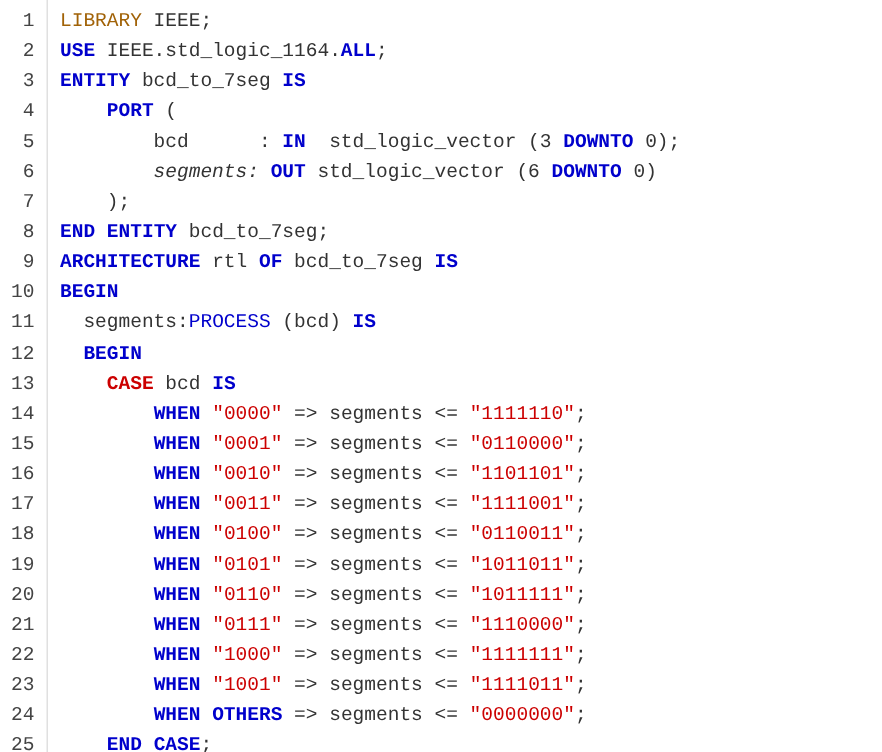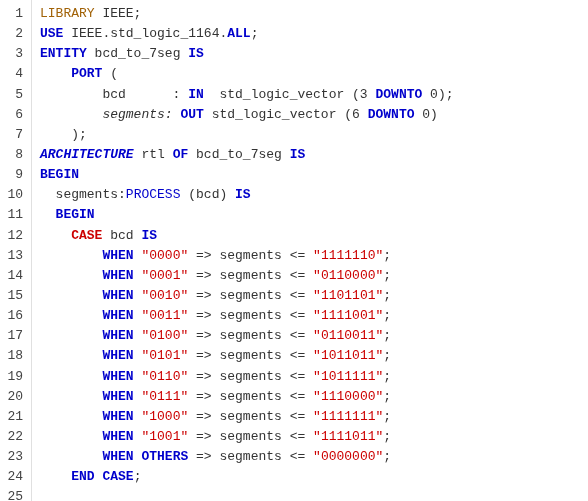--- a/index.html
+++ b/index.html
@@ -76,22 +76,23 @@
       <span class="line-num">25</span>
     </div>
   <div class="code-content" id="code-area">
       <span class="code-line"><span style="color: #a16207; font-weight: normal;">LIBRARY</span><span style="color: rgb(51, 51, 51);"> IEEE;</span></span>
       <span class="code-line"><span style="color: rgb(0, 0, 204); font-weight: bold;">USE</span><span style="color: rgb(51, 51, 51);"> IEEE.std_logic_1164.</span><span style="color: rgb(0, 0, 204); font-weight: bold;">ALL</span><span style="color: rgb(51, 51, 51);">;</span></span>
       <span class="code-line"><span style="color: rgb(0, 0, 204); font-weight: bold;">ENTITY</span><span style="color: rgb(51, 51, 51);"> bcd_to_7seg </span><span style="color: rgb(0, 0, 204); font-weight: bold;">IS</span></span>
       <span class="code-line"><span style="color: rgb(51, 51, 51);">    </span><span style="color: rgb(0, 0, 204); font-weight: bold;">PORT</span><span style="color: rgb(51, 51, 51);"> (</span></span>
       <span class="code-line"><span style="color: rgb(51, 51, 51);">        bcd      : </span><span style="color: rgb(0, 0, 204); font-weight: bold;">IN</span><span style="color: rgb(51, 51, 51);">  std_logic_vector (3 </span><span style="color: rgb(0, 0, 204); font-weight: bold;">DOWNTO</span><span style="color: rgb(51, 51, 51);"> 0);</span></span>
       <span class="code-line"><span style="color: rgb(51, 51, 51); font-style: italic;">        segments: </span><span style="color: rgb(0, 0, 204); font-weight: bold;">OUT</span><span style="color: rgb(51, 51, 51);"> std_logic_vector (6 </span><span style="color: rgb(0, 0, 204); font-weight: bold;">DOWNTO</span><span style="color: rgb(51, 51, 51);"> 0)</span></span>
       <span class="code-line"><span style="color: rgb(51, 51, 51);">    );</span></span>
+      <span class="code-line"><span style="color: rgb(0, 0, 204); font-weight: bold;">END</span><span style="color: rgb(51, 51, 51);"> </span><span style="color: rgb(0, 0, 204); font-weight: bold;">ENTITY</span><span style="color: rgb(51, 51, 51);"> bcd_to_7seg;</span></span>
       <span class="code-line"></span>
-      <span class="code-line"><span style="color: rgb(0, 0, 204); font-weight: bold; font-style: italic;">ARCHITECTURE</span><span style="color: rgb(51, 51, 51);"> rtl </span><span style="color: rgb(0, 0, 204); font-weight: bold;">OF</span><span style="color: rgb(51, 51, 51);"> bcd_to_7seg </span><span style="color: rgb(0, 0, 204); font-weight: bold;">IS</span></span>
+      <span class="code-line"><span style="color: rgb(0, 0, 204); font-weight: bold;">ARCHITECTURE</span><span style="color: rgb(51, 51, 51);"> rtl </span><span style="color: rgb(0, 0, 204); font-weight: bold;">OF</span><span style="color: rgb(51, 51, 51);"> bcd_to_7seg </span><span style="color: rgb(0, 0, 204); font-weight: bold;">IS</span></span>
       <span class="code-line"><span style="color: rgb(0, 0, 204); font-weight: bold;">BEGIN</span></span>
       <span class="code-line"><span style="color: rgb(51, 51, 51);">  segments:</span><span style="color: rgb(0, 0, 204); font-weight: normal;">PROCESS</span><span style="color: rgb(51, 51, 51);"> (bcd) </span><span style="color: rgb(0, 0, 204); font-weight: bold;">IS</span></span>
       <span class="code-line"><span style="color: rgb(51, 51, 51);">  </span><span style="color: rgb(0, 0, 204); font-weight: bold;">BEGIN</span></span>
       <span class="code-line"><span style="color: rgb(51, 51, 51);">    </span><span style="color: rgb(204, 0, 0); font-weight: bold;">CASE</span><span style="color: rgb(51, 51, 51);"> bcd </span><span style="color: rgb(0, 0, 204); font-weight: bold;">IS</span></span>
       <span class="code-line"><span style="color: rgb(51, 51, 51);">        </span><span style="color: rgb(0, 0, 204); font-weight: bold;">WHEN</span><span style="color: rgb(51, 51, 51);"> </span><span style="color: rgb(204, 0, 0);">"0000"</span><span style="color: rgb(51, 51, 51);"> =&gt; segments &lt;= </span><span style="color: rgb(204, 0, 0);">"1111110"</span><span style="color: rgb(51, 51, 51);">;</span></span>
       <span class="code-line"><span style="color: rgb(51, 51, 51);">        </span><span style="color: rgb(0, 0, 204); font-weight: bold;">WHEN</span><span style="color: rgb(51, 51, 51);"> </span><span style="color: rgb(204, 0, 0);">"0001"</span><span style="color: rgb(51, 51, 51);"> =&gt; segments &lt;= </span><span style="color: rgb(204, 0, 0);">"0110000"</span><span style="color: rgb(51, 51, 51);">;</span></span>
       <span class="code-line"><span style="color: rgb(51, 51, 51);">        </span><span style="color: rgb(0, 0, 204); font-weight: bold;">WHEN</span><span style="color: rgb(51, 51, 51);"> </span><span style="color: rgb(204, 0, 0);">"0010"</span><span style="color: rgb(51, 51, 51);"> =&gt; segments &lt;= </span><span style="color: rgb(204, 0, 0);">"1101101"</span><span style="color: rgb(51, 51, 51);">;</span></span>
       <span class="code-line"><span style="color: rgb(51, 51, 51);">        </span><span style="color: rgb(0, 0, 204); font-weight: bold;">WHEN</span><span style="color: rgb(51, 51, 51);"> </span><span style="color: rgb(204, 0, 0);">"0011"</span><span style="color: rgb(51, 51, 51);"> =&gt; segments &lt;= </span><span style="color: rgb(204, 0, 0);">"1111001"</span><span style="color: rgb(51, 51, 51);">;</span></span>
       <span class="code-line"><span style="color: rgb(51, 51, 51);">        </span><span style="color: rgb(0, 0, 204); font-weight: bold;">WHEN</span><span style="color: rgb(51, 51, 51);"> </span><span style="color: rgb(204, 0, 0);">"0100"</span><span style="color: rgb(51, 51, 51);"> =&gt; segments &lt;= </span><span style="color: rgb(204, 0, 0);">"0110011"</span><span style="color: rgb(51, 51, 51);">;</span></span>
       <span class="code-line"><span style="color: rgb(51, 51, 51);">        </span><span style="color: rgb(0, 0, 204); font-weight: bold;">WHEN</span><span style="color: rgb(51, 51, 51);"> </span><span style="color: rgb(204, 0, 0);">"0101"</span><span style="color: rgb(51, 51, 51);"> =&gt; segments &lt;= </span><span style="color: rgb(204, 0, 0);">"1011011"</span><span style="color: rgb(51, 51, 51);">;</span></span>

